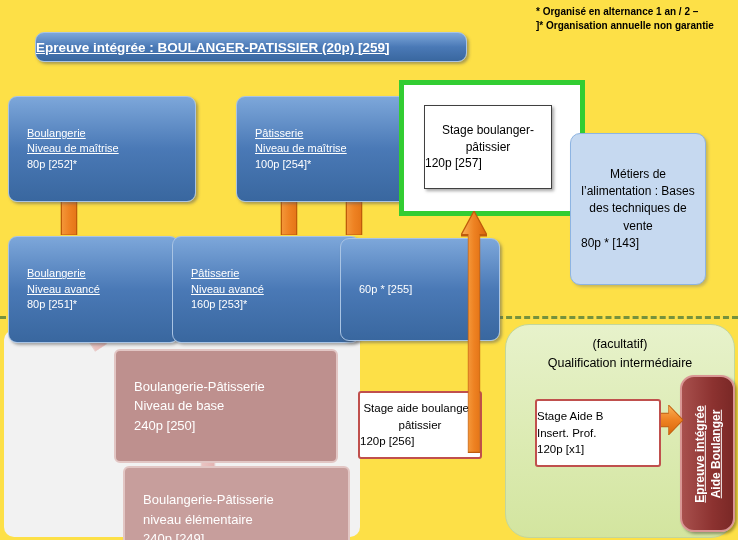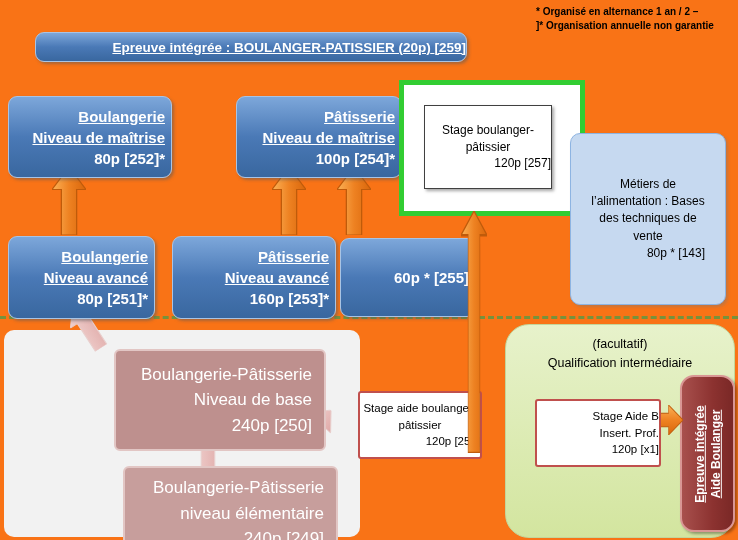--- a/index.html
+++ b/index.html
@@ -1,50 +1,50 @@
 <!DOCTYPE html>
 <html><head>
 <meta charset="utf-8">
 <style>
   html,body{margin:0;padding:0;background:#fff}
-  #slide{position:relative;width:738px;height:540px;background:#f97316;overflow:hidden;
+  #slide{position:relative;width:738px;height:540px;background:#fde047;overflow:hidden;
          font-family:"Liberation Sans",sans-serif;color:#000}
   .abs{position:absolute}
-  .flexc{display:flex;flex-direction:column;align-items:flex-end;justify-content:center;text-align:center}
+  .flexc{display:flex;flex-direction:column;align-items:flex-start;justify-content:center;text-align:center}
   .u{text-decoration:underline}
 
   .notes{left:536px;top:5px;width:198px;font-size:10px;font-weight:bold;line-height:1.35;z-index:3}
 
   .header-box{left:35px;top:32px;width:430px;height:28px;border-radius:9px;
     background:linear-gradient(180deg,#7DA7DA 0%,#4A79B6 50%,#39679F 100%);
     border:1.5px solid #A9C4E4;box-shadow:2px 2px 3px rgba(90,90,90,.5);
     color:#fff;font-weight:bold;font-size:13.5px;z-index:3}
 
   .box-blue{background:linear-gradient(180deg,#7DA7DA 0%,#4A79B6 50%,#39679F 100%);
-    border:1.5px solid #A9C4E4;border-radius:9px;color:#fff;font-weight:bold;
-    font-size:15px;line-height:1.4;box-shadow:2px 2px 3px rgba(90,90,90,.5);z-index:3;padding:6px}
+    border:1.5px solid #A9C4E4;border-radius:9px;color:#fff;font-weight:normal;
+    font-size:11px;line-height:1.4;box-shadow:2px 2px 3px rgba(90,90,90,.5);z-index:3;padding:18px}
 
   .box-lightblue{background:#C6D9F0;border:1.5px solid #8DB4E2;border-radius:10px;
-    font-size:12px;line-height:1.45;z-index:3;padding:20px;box-shadow:2px 2px 3px rgba(120,120,120,.4)}
+    font-size:12px;line-height:1.45;z-index:3;padding:10px;box-shadow:2px 2px 3px rgba(120,120,120,.4)}
 
   .green-frame{left:399px;top:80px;width:176px;height:126px;background:#fff;
     border:5px solid #32CD32;z-index:3}
   .stage-inner{left:20px;top:20px;width:126px;height:82px;background:#fff;
     border:1px solid #404040;box-shadow:2px 2px 3px rgba(0,0,0,.35);
     font-size:12px;line-height:1.4}
 
   .box-redborder{background:#fff;border:2px solid #C0504D;border-radius:3px;
     font-size:11.5px;line-height:1.45;z-index:3}
 
   .gray-panel{left:4px;top:330px;width:356px;height:207px;background:#F2F2F2;border-radius:10px;z-index:0}
 
   .dash-line{left:0;top:316px;width:738px;height:0;border-top:3px dashed #76923C;z-index:1}
 
-  .box-pink{border:2px solid #E2C6C4;border-radius:6px;color:#fff;font-size:17px;
-    line-height:1.5;z-index:2;padding:12px}
+  .box-pink{border:2px solid #E2C6C4;border-radius:6px;color:#fff;font-size:13px;
+    line-height:1.5;z-index:2;padding:18px}
   .pink-dark{background:#BE908E}
   .pink-light{background:#C79E9C}
 
   .green-panel{left:505px;top:324px;width:228px;height:212px;border-radius:24px;
     background:linear-gradient(180deg,#E7F2CB 0%,#D3E59F 100%);z-index:2;
     border:1px solid #C3D69B}
   .qual-title{left:0;top:10px;width:228px;font-size:12.5px;line-height:1.55;text-align:center}
 
   .redbox{left:174px;top:50px;width:51px;height:153px;border-radius:14px;
     background:linear-gradient(90deg,#A8504D 0%,#8C3230 60%,#7A2826 100%);

